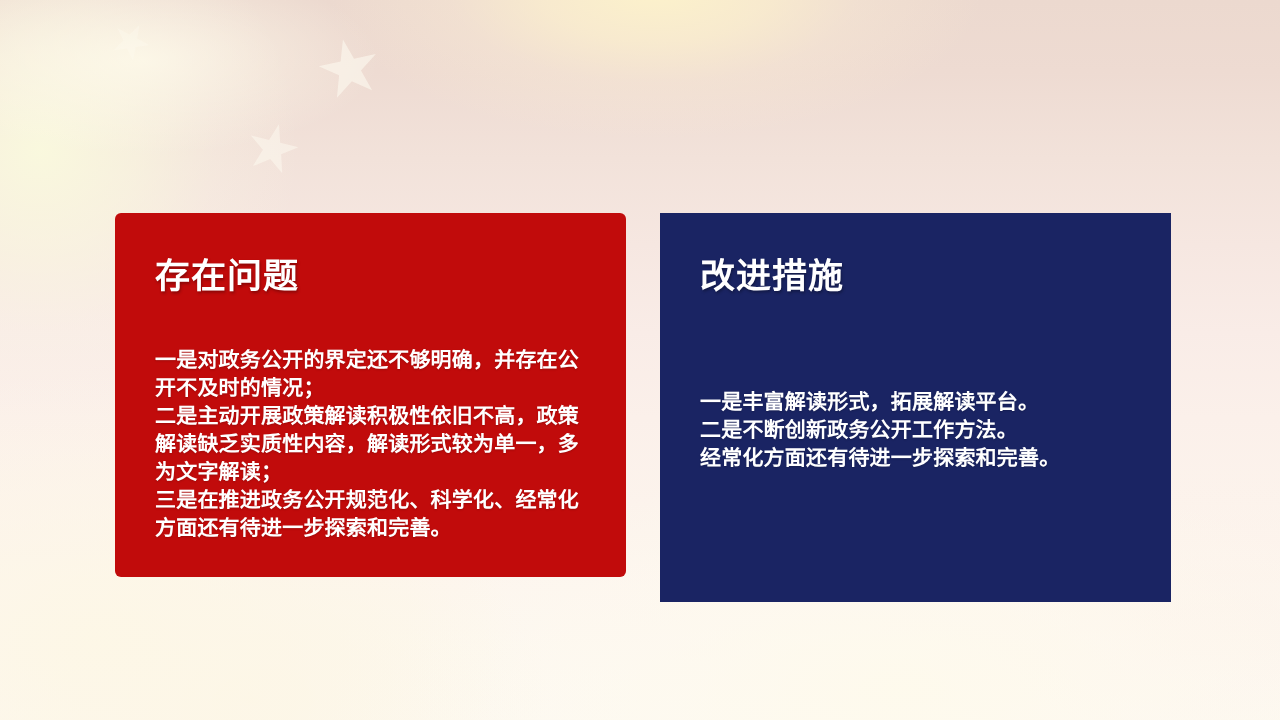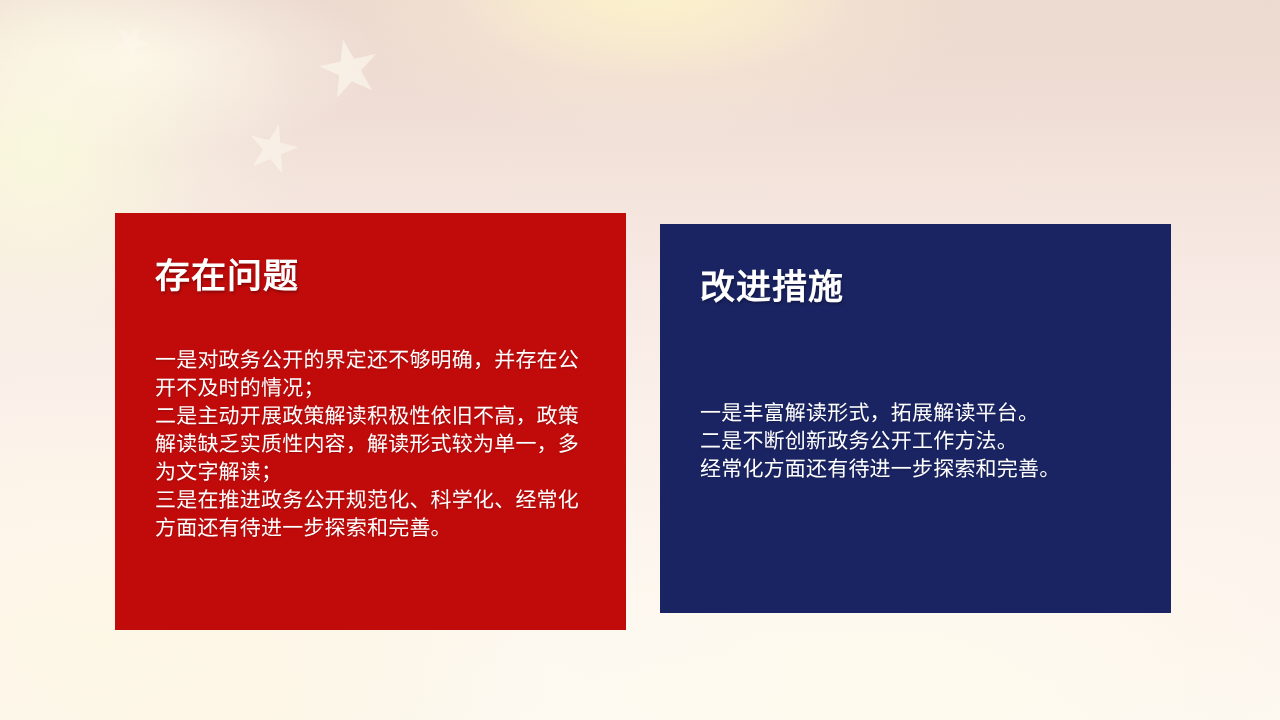--- a/index.html
+++ b/index.html
@@ -108,27 +108,28 @@
   
   .panel {
     position: absolute;
     box-sizing: border-box;
   }
 
   #panel-problems {
     left: 115px;
     top: 213px;
     width: 511px;
-    height: 417px;
+    height: 364px;
     background: #c10b0b;
+    border-radius: 6px;
   }
 
   #panel-measures {
     left: 660px;
-    top: 224px;
+    top: 213px;
     width: 511px;
     height: 389px;
     background: #1a2463;
   }
 
   .panel-title {
     position: absolute;
     left: 40px;
     top: 44px;
     margin: 0;
@@ -140,21 +141,21 @@
     white-space: nowrap;
     text-shadow: 1px 2px 3px rgba(0,0,0,0.30);
   }
 
   .panel-body {
     position: absolute;
     left: 40px;
     margin: 0;
     font-size: 21px;
     line-height: 28px;
-    font-weight: normal;
+    font-weight: bold;
     color: #ffffff;
     white-space: pre-line;
     letter-spacing: 0.2px;
     text-shadow: 0 1px 2px rgba(0,0,0,0.18);
   }
 
   #panel-problems .panel-body {
     top: 133px;
     width: 440px;
   }

